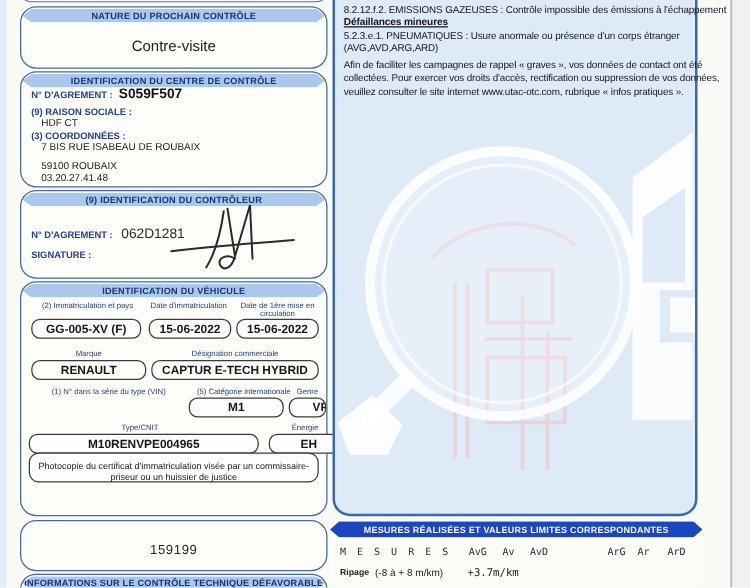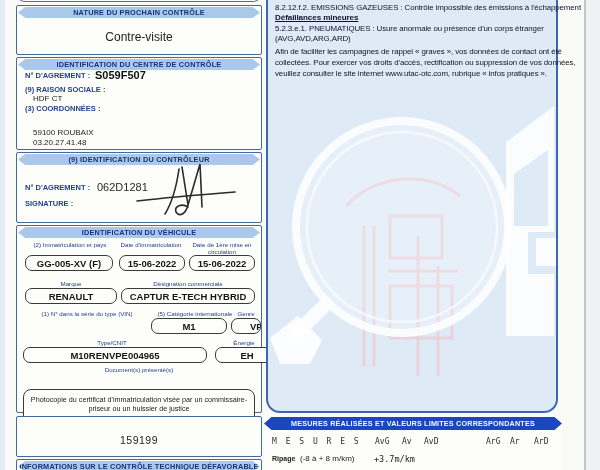--- a/index.html
+++ b/index.html
@@ -1,21 +1,21 @@
 <!DOCTYPE html>
 <html lang="fr"><head>
 <meta charset="utf-8">
 <style>
   html,body{margin:0;padding:0;}
   body{width:600px;height:470px;position:relative;overflow:hidden;
        background:#fafaf7;font-family:"Liberation Sans","DejaVu Sans",sans-serif;}
   .abs{position:absolute;}
   
   .sec{position:absolute;left:16px;width:246px;background:#fdfdfa;
-       border:1.6px solid #44699f;border-radius:2px;box-sizing:border-box;}
+       border:1.6px solid #44699f;border-radius:13px;box-sizing:border-box;}
   .sec-h{position:absolute;left:1px;right:1px;top:1px;height:11px;
          background:#a9c8ea;color:#16337e;font-weight:bold;font-size:7.3px;
          line-height:11px;text-align:center;letter-spacing:.2px;
          clip-path:polygon(0 50%,3% 0,97% 0,100% 50%,97% 100%,3% 100%);}
   .lbl{color:#24418c;font-size:7.5px;font-weight:bold;position:absolute;white-space:nowrap;}
   .val{color:#1c1c1c;font-size:8px;position:absolute;white-space:nowrap;}
   .bigval{color:#111;font-size:11px;font-weight:bold;}
   .flabel{position:absolute;font-size:6.2px;color:#24418c;text-align:center;line-height:7px;}
   .fbox{position:absolute;border:1.4px solid #3a3a3a;border-radius:7px;background:#fefefc;
         text-align:center;font-weight:bold;color:#161616;font-size:9.5px;height:16px;
@@ -53,20 +53,21 @@
   <div class="abs" style="left:0;right:0;top:24px;text-align:center;font-size:12px;color:#222;">Contre-visite</div>
 </div>
 
 <div class="sec" style="top:57px;height:93px;">
   <div class="sec-h">IDENTIFICATION DU CENTRE DE CONTRÔLE</div>
   <div class="lbl" style="left:8px;top:13px;">N° D'AGREMENT :</div>
   <div class="val bigval" style="left:78px;top:11px;">S059F507</div>
   <div class="lbl" style="left:8px;top:27px;">(9) RAISON SOCIALE :</div>
   <div class="val" style="left:16px;top:36px;">HDF CT</div>
   <div class="lbl" style="left:8px;top:46px;">(3) COORDONNÉES :</div>
+  <div class="val" style="left:16px;top:55px;">7 BIS RUE ISABEAU DE ROUBAIX</div>
   <div class="val" style="left:16px;top:70px;">59100 ROUBAIX</div>
   <div class="val" style="left:16px;top:80px;">03.20.27.41.48</div>
 </div>
 
 <div class="sec" style="top:152px;height:71px;">
   <div class="sec-h">(9) IDENTIFICATION DU CONTRÔLEUR</div>
   <div class="lbl" style="left:8px;top:30px;">N° D'AGREMENT :</div>
   <div class="val bigval" style="left:80px;top:28px;font-weight:normal;color:#2a2a2a;">062D1281</div>
   <div class="lbl" style="left:8px;top:46px;">SIGNATURE :</div>
   <svg class="abs" style="left:118px;top:8px;" width="104" height="58" viewBox="0 0 104 58">
@@ -99,21 +100,21 @@
   <div class="flabel" style="left:216px;top:84px;width:26px;">Genre</div>
   <div class="fbox" style="left:134px;top:92px;width:76px;">M1</div>
   <div class="fbox" style="left:214px;top:92px;width:30px;padding-left:18px;">VP</div>
 
   <div class="flabel" style="left:40px;top:113px;width:110px;">Type/CNIT</div>
   <div class="flabel" style="left:210px;top:113px;width:34px;">Énergie</div>
   <div class="fbox" style="left:6px;top:121px;width:184px;">M10RENVPE004965</div>
   <div class="fbox" style="left:198px;top:121px;width:64px;">EH</div>
 
   <div class="flabel" style="left:0;top:140px;width:100%;">Document(s) présenté(s)</div>
-  <div class="doc-note" style="top:163px;height:36px;">Photocopie du certificat d'immatriculation visée par un commissaire-priseur ou un huissier de justice</div>
+  <div class="doc-note" style="top:136px;height:24px;">Photocopie du certificat d'immatriculation visée par un commissaire-priseur ou un huissier de justice</div>
 </div>
 
 <div class="sec" style="top:416px;height:41px;">
   <div class="abs" style="left:0;right:0;top:17px;text-align:center;font-size:10.5px;color:#222;letter-spacing:.5px;">159199</div>
 </div>
 
 <div class="sec" style="top:459px;height:25px;">
   <div class="sec-h">INFORMATIONS SUR LE CONTRÔLE TECHNIQUE DÉFAVORABLE</div>
 </div>
 

